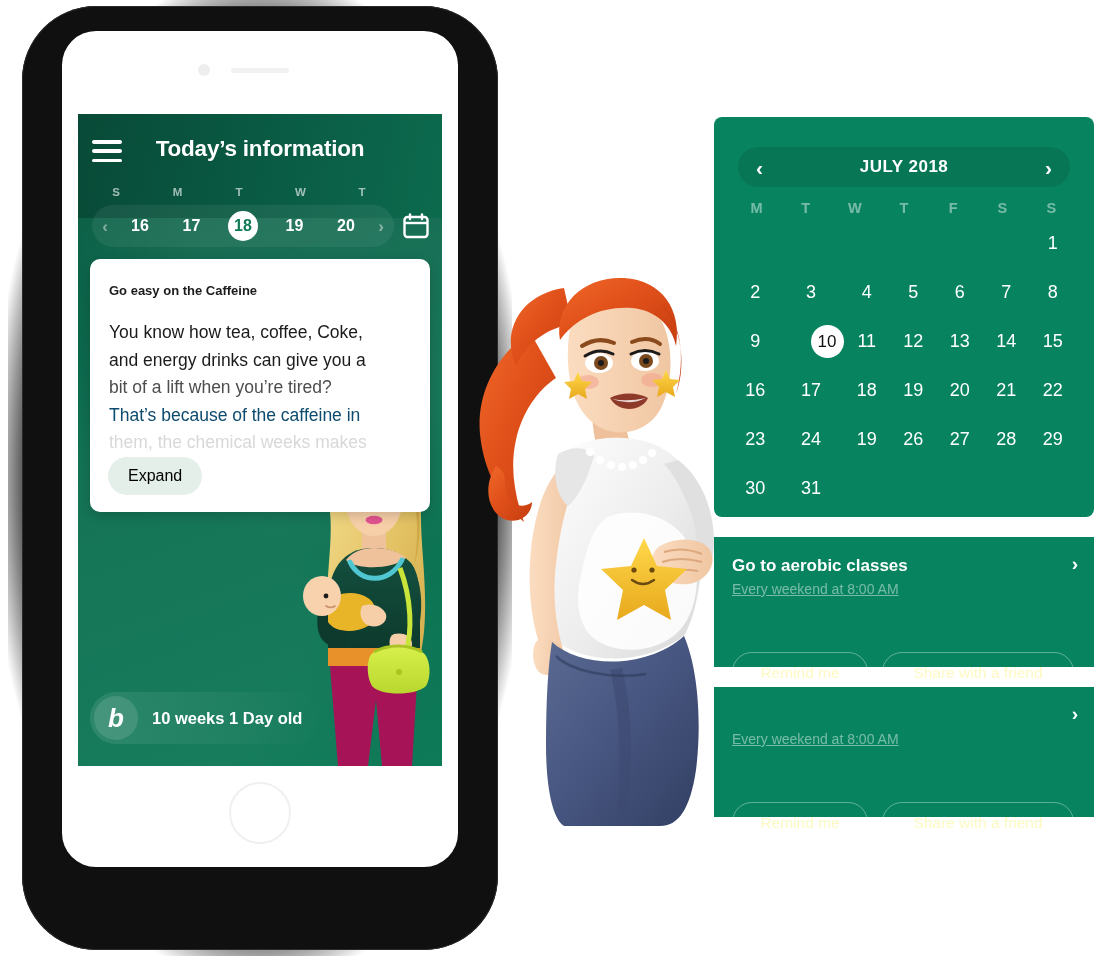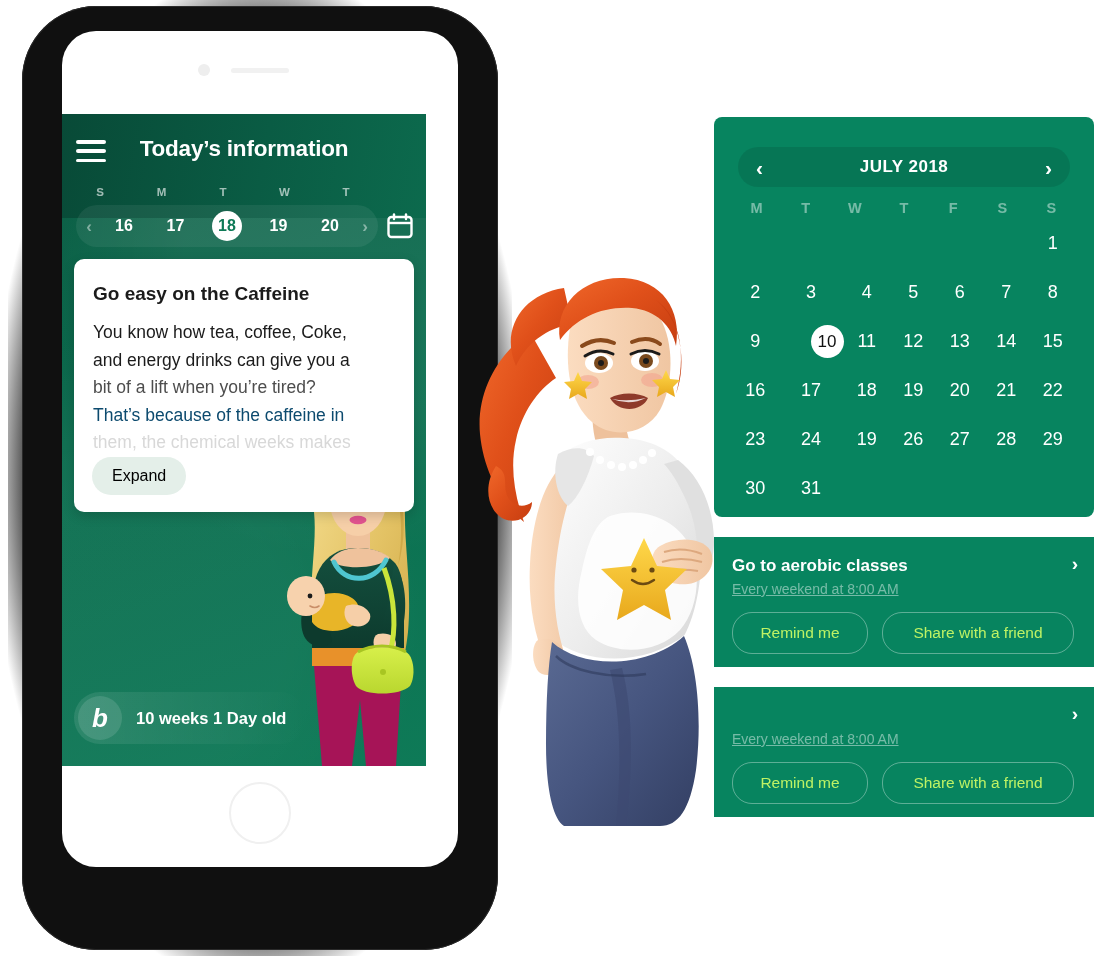--- a/index.html
+++ b/index.html
@@ -34,21 +34,21 @@
     position: absolute; left: 231px; top: 68px; width: 58px; height: 5px;
     border-radius: 3px; background: #f1f1f1;
   }
   .phone-home {
     position: absolute; left: 229px; top: 782px; width: 62px; height: 62px;
     border-radius: 50%; border: 2px solid #f0f0f0; background: #fff;
   }
 
   
   .screen {
-    position: absolute; left: 62px; top: 114px; width: 364px; height: 652px;
+    position: absolute; left: 78px; top: 114px; width: 364px; height: 652px;
     overflow: hidden; background: #0f6f4e;
   }
   .screen-bg {
     position: absolute; inset: 0;
     background:
       radial-gradient(circle at 78% 22%, rgba(255,255,255,0.055) 0 28%, rgba(255,255,255,0) 52%),
       radial-gradient(circle at 20% 78%, rgba(255,255,255,0.04) 0 26%, rgba(255,255,255,0) 50%),
       linear-gradient(160deg, #0a5a42 0%, #0b6c4e 42%, #0e7a57 100%);
   }
   .app-header {
@@ -96,21 +96,21 @@
   .cal-icon svg { display: block; }
 
   
   .tip-card {
     position: absolute; left: 12px; top: 145px; width: 340px; height: 253px;
     background: #ffffff; border-radius: 10px; overflow: hidden;
     box-shadow: 0 4px 12px rgba(0,0,0,0.16);
   }
   .tip-title {
     position: absolute; left: 19px; top: 24px; width: 300px;
-    color: #1b1b1b; font-size: 19px; font-weight: bold;
+    color: #1b1b1b; font-size: 13px; font-weight: bold;
   }
   .tip-body {
     position: absolute; left: 19px; top: 60px; width: 300px;
     font-size: 17.5px; line-height: 27.5px; color: #1b1b1b;
   }
   .tip-body .l1 { color: #1b1b1b; }
   .tip-body .l2 { color: #1b1b1b; }
   .tip-body .l3 { color: #4d4d4d; }
   .tip-body .l4 { color: #0c4a6e; }
   .tip-body .l5 { color: #d8d8d8; }
@@ -176,22 +176,22 @@
     background: #07845f; border-radius: 0;
   }
   .task-card.t1 { top: 537px; }
   .task-card.t2 { top: 687px; }
   .task-title { position: absolute; left: 18px; top: 19px; color: #fff; font-size: 17px; font-weight: bold; }
   .task-sub { position: absolute; left: 18px; top: 44px; color: rgba(255,255,255,0.45); font-size: 14px; text-decoration: underline; }
   .task-chev { position: absolute; right: 16px; top: 17px; color: #fff; font-size: 19px; font-weight: bold; cursor: pointer; line-height: 1; }
   .task-btns { position: absolute; left: 18px; top: 75px; display: flex; gap: 14px; }
   .ghost-btn {
     border: 1px solid rgba(255,255,255,0.35); border-radius: 20px;
-    background: transparent; color: #bef264; font-size: 15.5px;
-    padding: 11px 0; font-family: "Liberation Sans", sans-serif; cursor: pointer;
+    background: transparent; color: #fef9c3; font-size: 15.5px;
+    padding: 11px 0; font-family: "Liberation Sans", sans-serif; cursor: pointer; margin-top: 40px;
   }
   .ghost-btn.w1 { width: 136px; }
   .ghost-btn.w2 { width: 192px; }
 
   
   .preg-ill { position: absolute; left: 460px; top: 270px; width: 280px; height: 558px; }
 </style>
 </head>
 <body>
 

